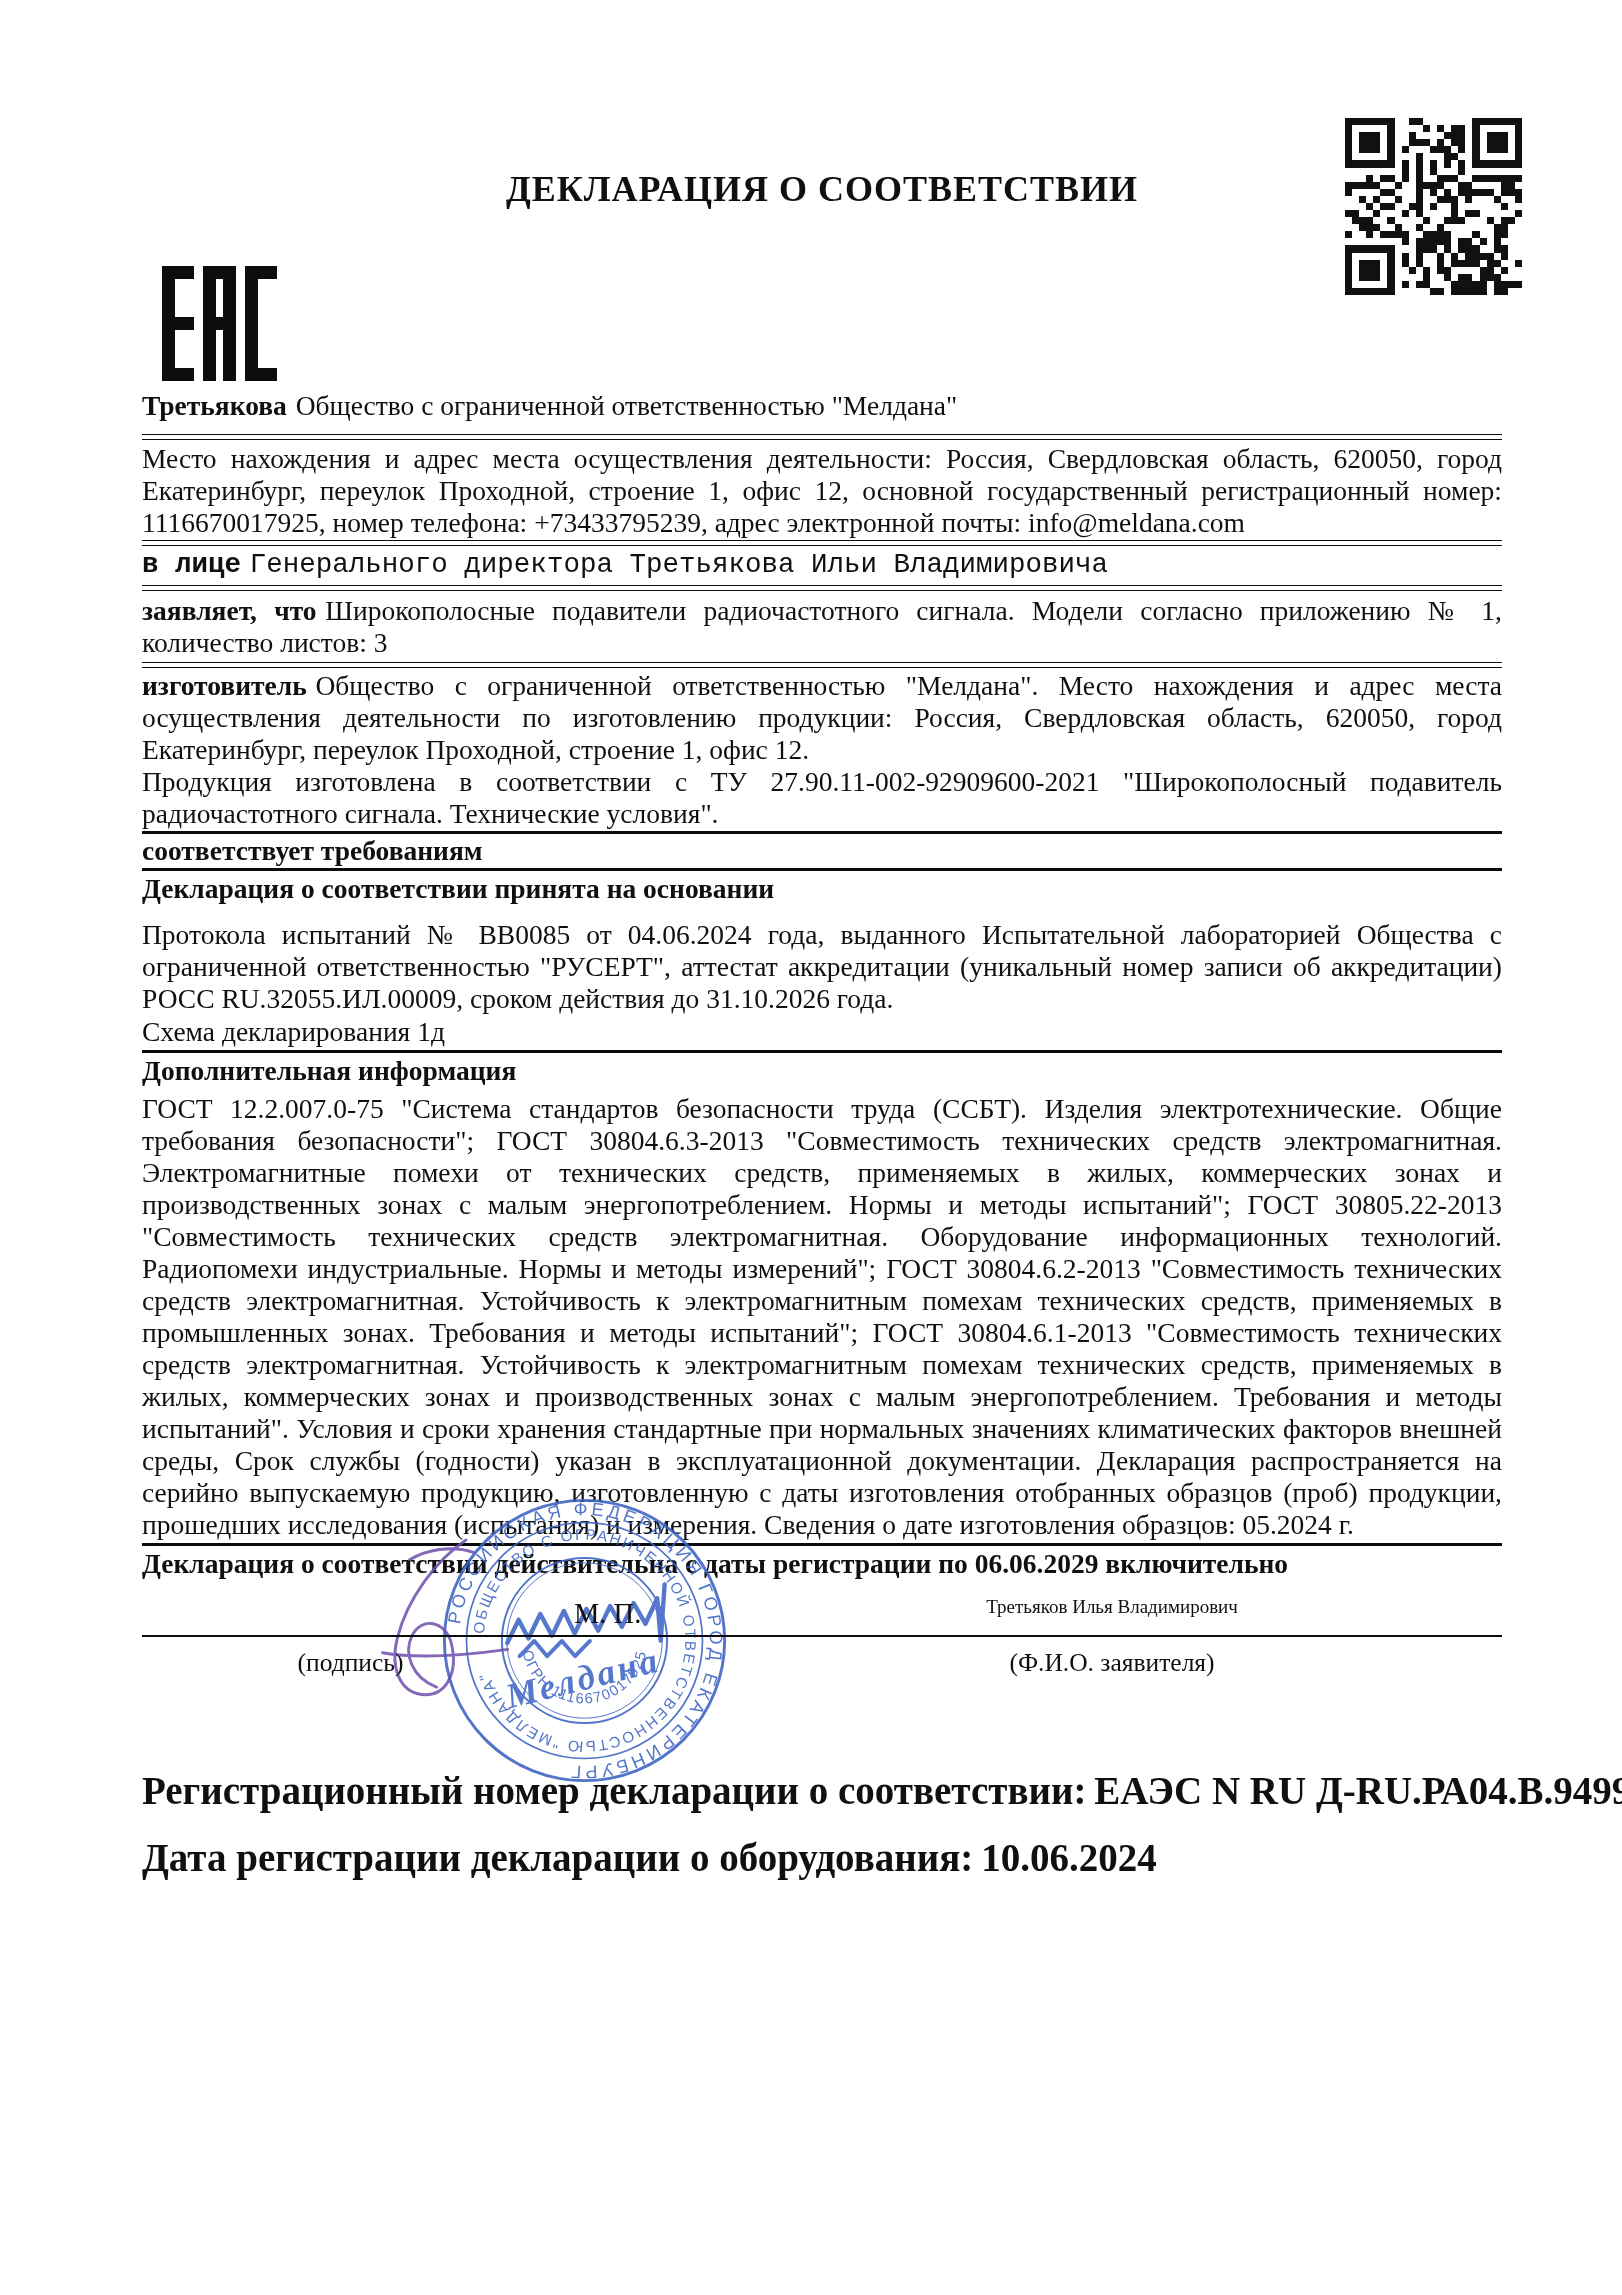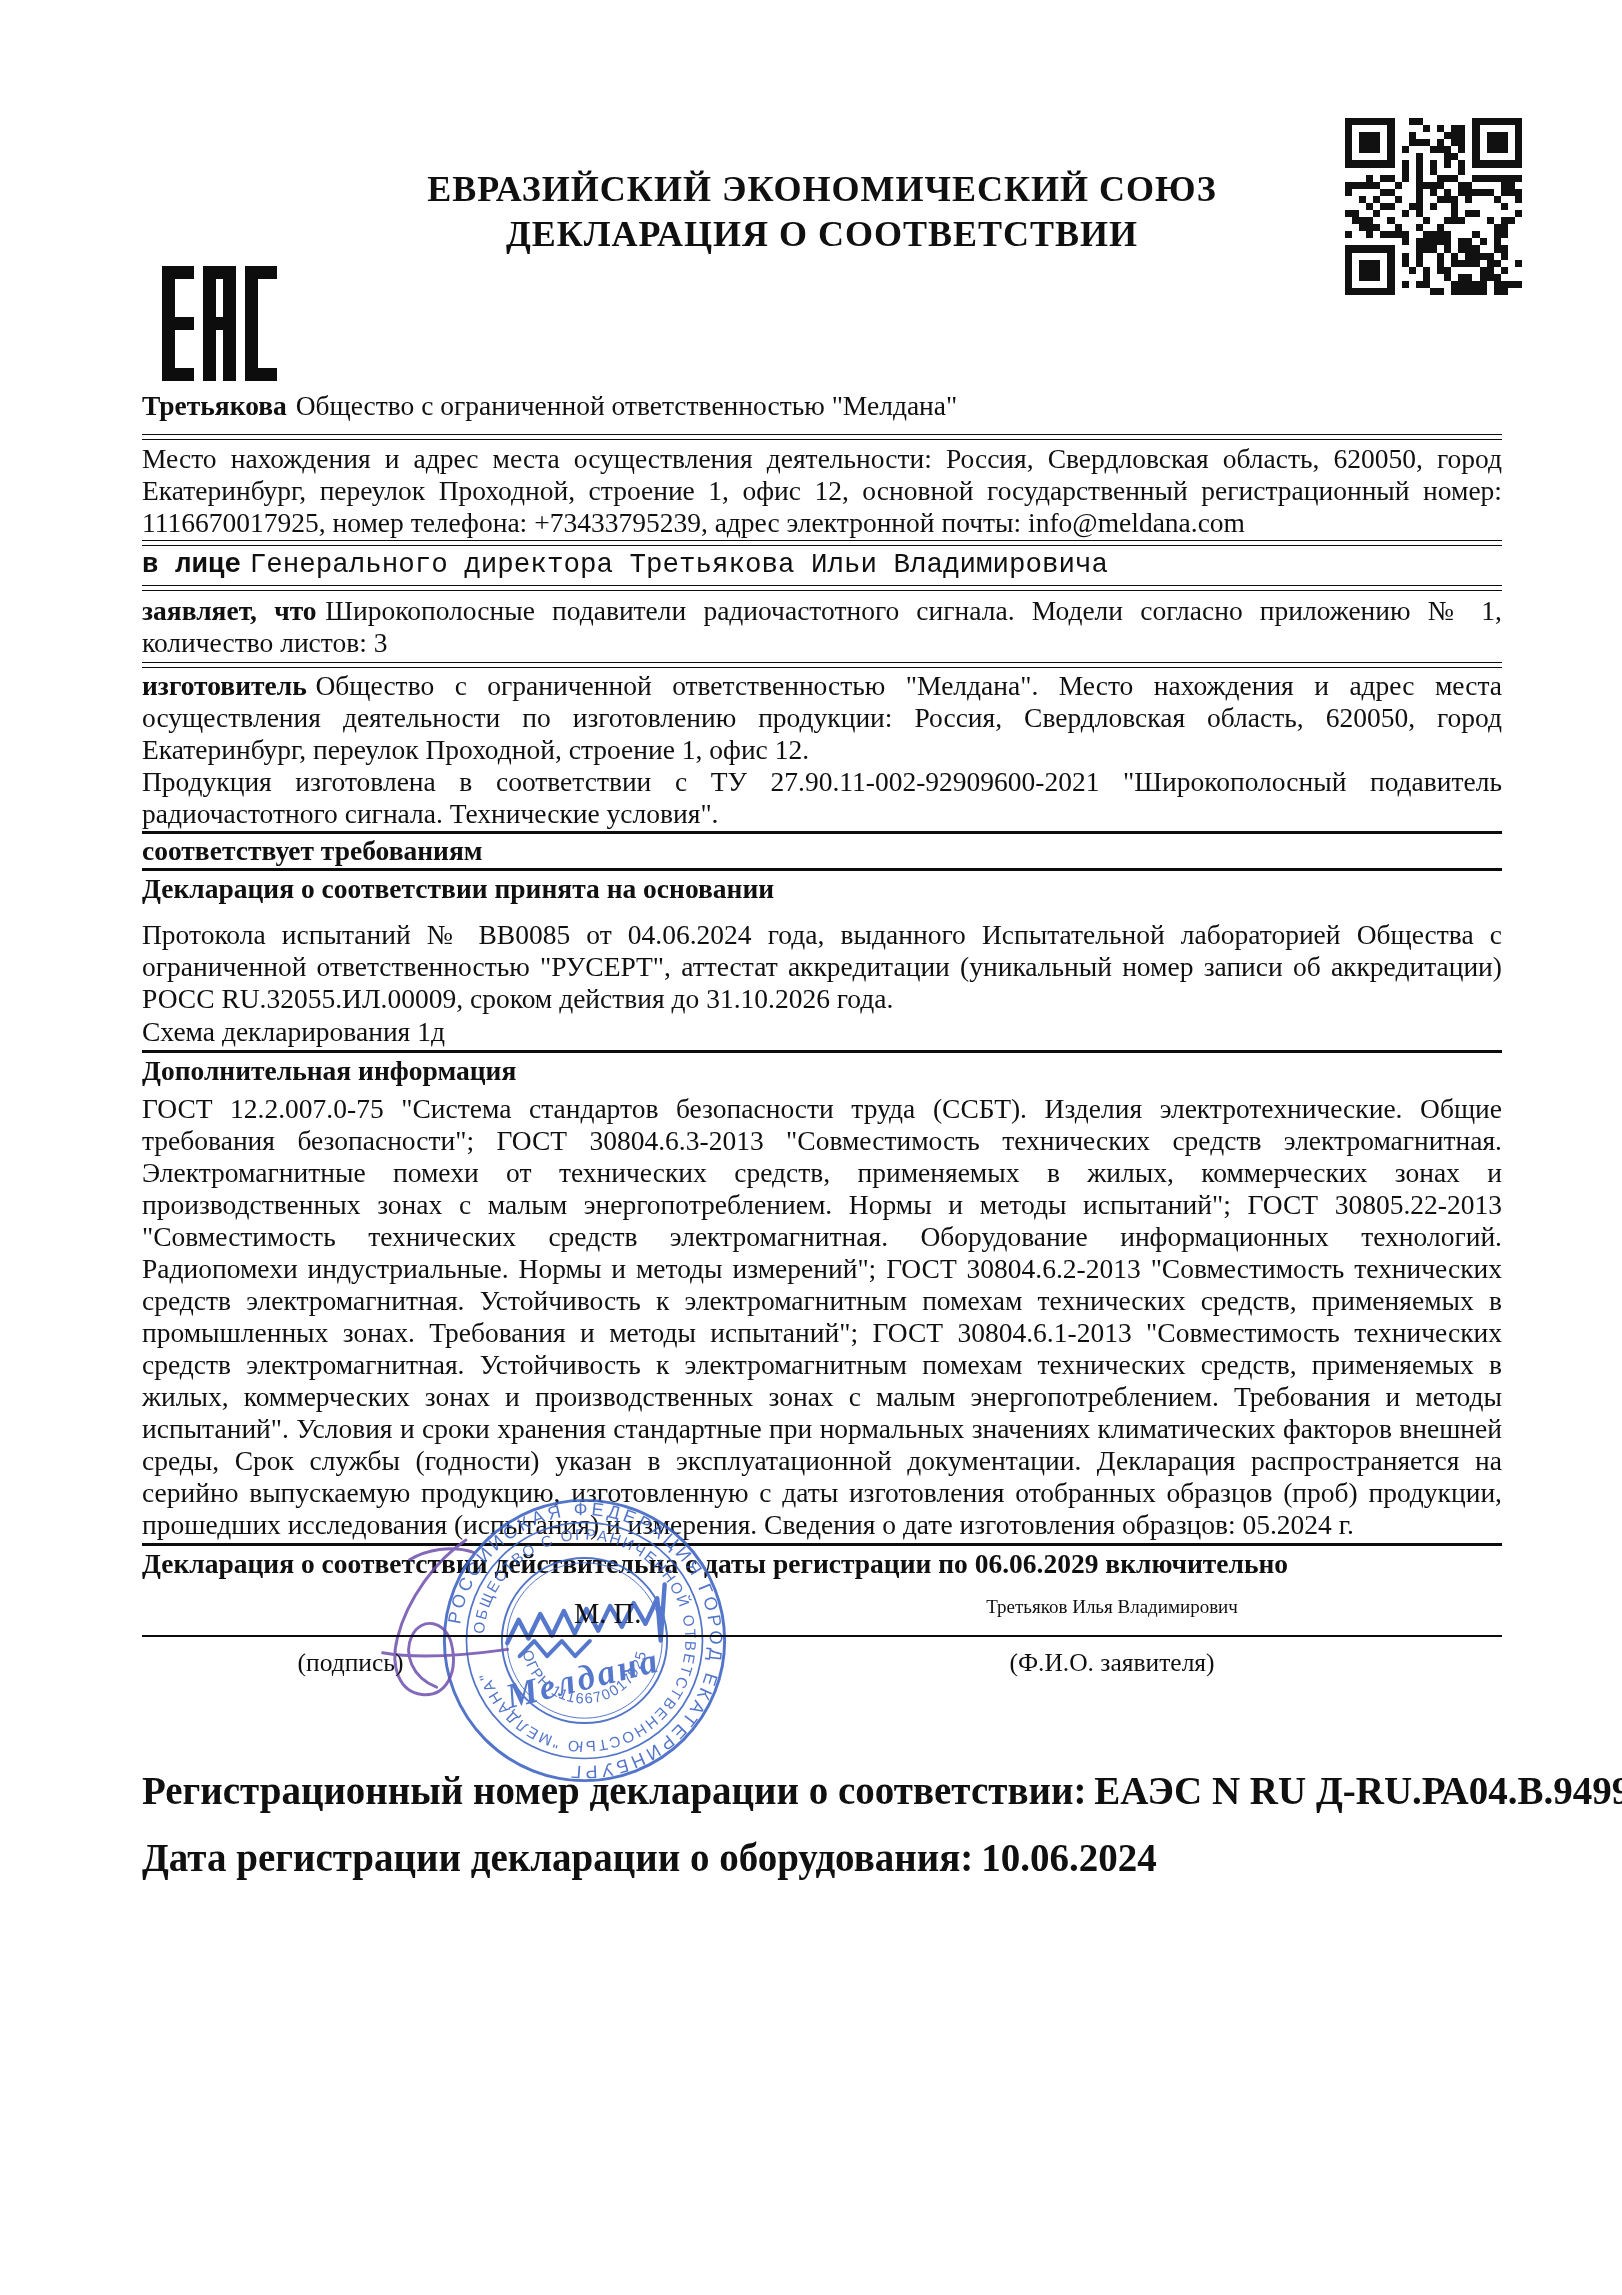--- a/index.html
+++ b/index.html
@@ -36,21 +36,20 @@
   .handsign{position:absolute;left:221px;top:-54px;pointer-events:none;}
   .regline{font-size:39px;line-height:33px;font-weight:bold;text-align:left;}
   .regline .val{margin-left:7.9px;}
 </style>
 </head>
 <body>
 
 <div class="page">
 
   <div class="title-block">
-    <div class="title-line">ЕВРАЗИЙСКИЙ ЭКОНОМИЧЕСКИЙ СОЮЗ</div>
     <div class="title-line">ДЕКЛАРАЦИЯ О СООТВЕТСТВИИ</div>
   </div>
 
   <div class="eac-logo">
     <svg width="115" height="115" viewBox="0 0 230 230" xmlns="http://www.w3.org/2000/svg">
       <g fill="#0d0d0d">
         <rect x="0" y="0" width="26" height="230"></rect>
         <rect x="26" y="0" width="38" height="26"></rect>
         <rect x="26" y="102" width="38" height="26"></rect>
         <rect x="26" y="204" width="38" height="26"></rect>

